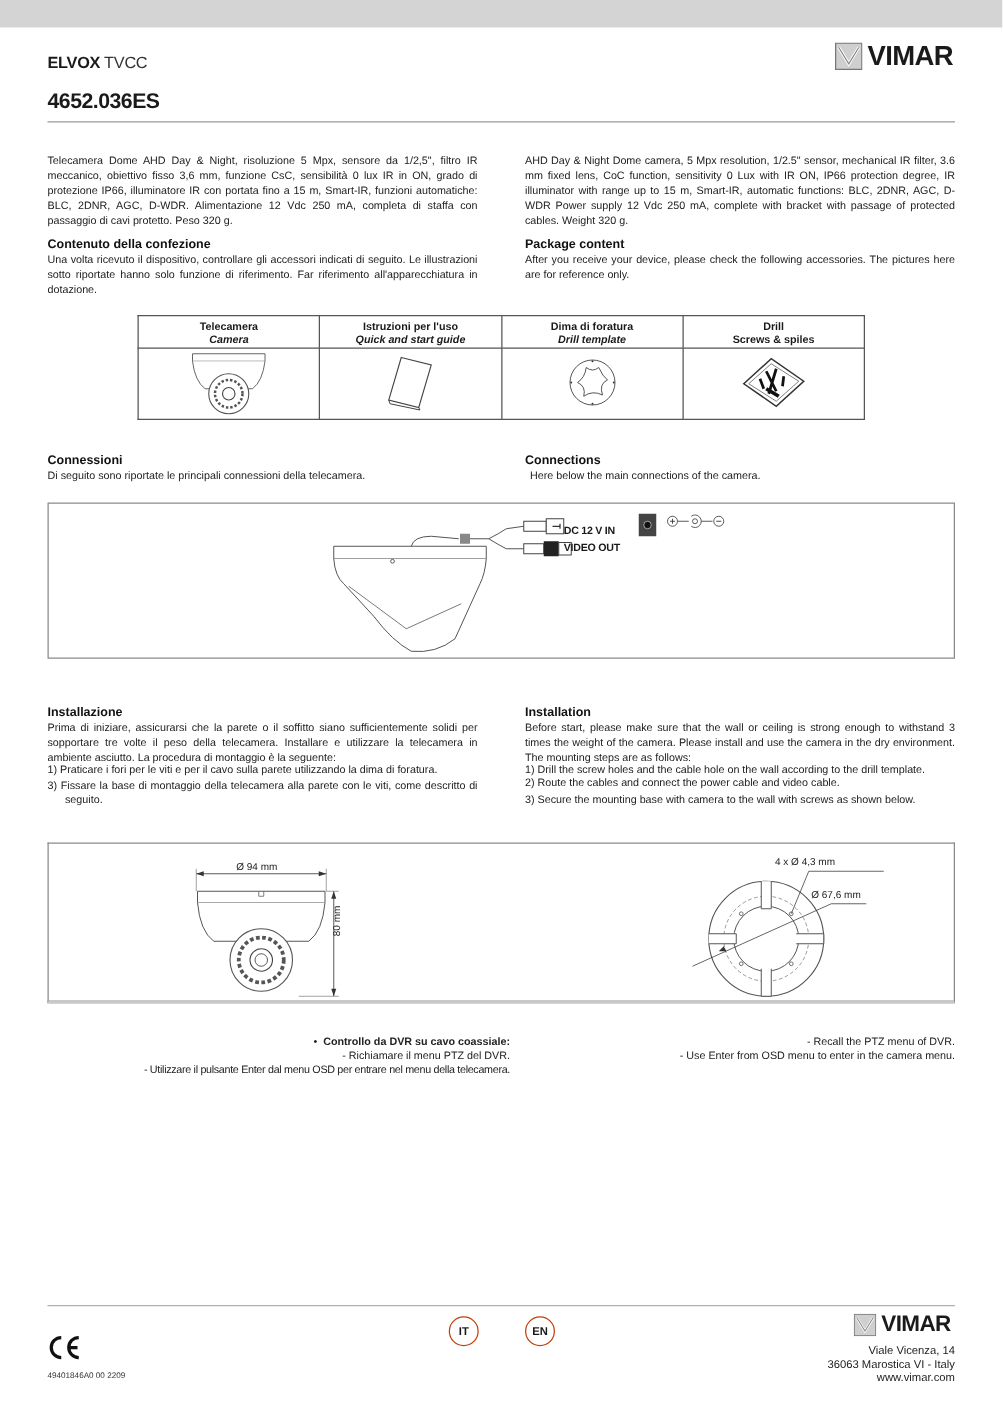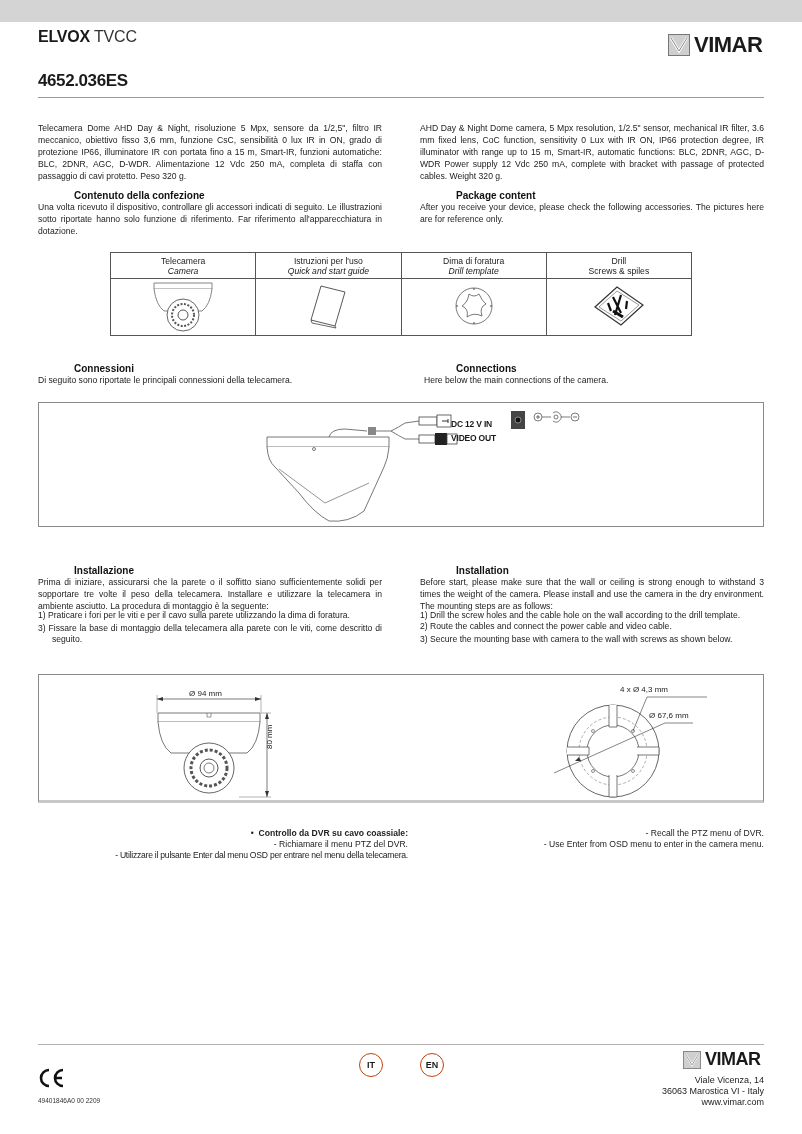--- a/index.html
+++ b/index.html
@@ -1,31 +1,31 @@
 <!DOCTYPE html>
 <html><head>
 <meta charset="utf-8">
 <style>
   * { box-sizing: border-box; margin: 0; padding: 0; }
   html, body { width: 802px; height: 1134px; background: #fff; overflow: hidden; }
   body { position: relative; font-family: "Liberation Sans", sans-serif; color: #1a1a1a; }
   .abs { position: absolute; }
   .topbar { left: 0; top: 0; width: 802px; height: 22px; background: #d4d4d4; }
-  .brand { left: 38px; top: 28px; font-size: 16px; letter-spacing: -0.2px; }
+  .brand { left: 38px; top: 42px; font-size: 13px; letter-spacing: -0.2px; }
   .brand b { font-weight: bold; }
   .brand span.light { font-weight: normal; color: #333; }
   .logo { display: flex; align-items: center; gap: 4px; }
   .logo-text { font-weight: bold; font-size: 22px; letter-spacing: -0.5px; color: #1a1a1a; }
   .code { left: 38px; top: 71px; font-size: 17px; font-weight: bold; letter-spacing: -0.4px; }
   .hr { height: 1px; background: #9a9a9a; }
   .para { font-size: 8.6px; line-height: 12px; text-align: justify; color: #222; }
-  .h3 { font-size: 10px; font-weight: bold; color: #111; line-height: 12px; margin-left: 36px; }
+  .h3 { font-size: 10px; font-weight: bold; color: #111; line-height: 12px; }
   .tbl { left: 110px; top: 252px; width: 582px; border-collapse: collapse; }
   .tbl td { border: 1px solid #555; text-align: center; vertical-align: middle; font-size: 8.6px; line-height: 10px; width: 145px; }
-  .tbl tr.head td { height: 26px; font-weight: normal; margin-top: 40px; }
+  .tbl tr.head td { height: 26px; font-weight: bold; margin-top: 40px; }
   .tbl tr.head td i { display: block; font-style: italic; }
   .tbl tr.img td { height: 57px; }
   .box { border: 1px solid #8a8a8a; }
   .ol { font-size: 8.6px; line-height: 11px; color: #222; }
   .ol div { padding-left: 14px; text-indent: -14px; text-align: justify; }
   .bullet { font-size: 8.6px; line-height: 11px; color: #222; text-align: right; }
   .bullet .bh { font-weight: bold; }
   .dim { font-size: 8px; color: #222; }
   .lang { width: 24px; height: 24px; border: 1px solid #c2410c; border-radius: 50%; font-size: 9px; font-weight: bold; display: flex; align-items: center; justify-content: center; }
   .footer-small { font-size: 6.5px; color: #333; }

